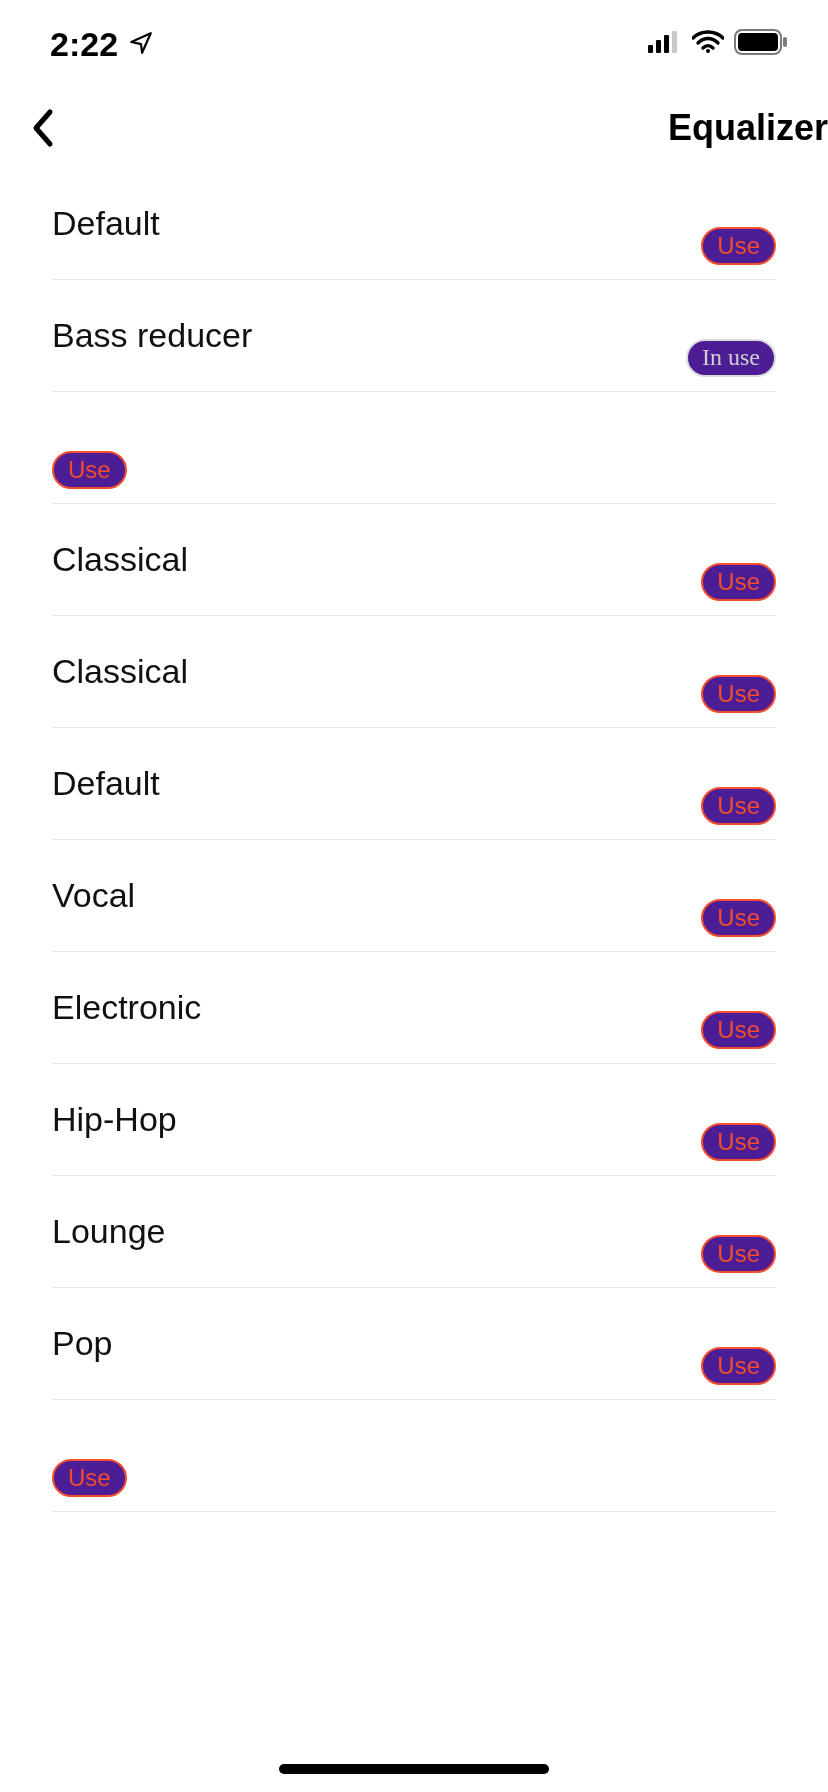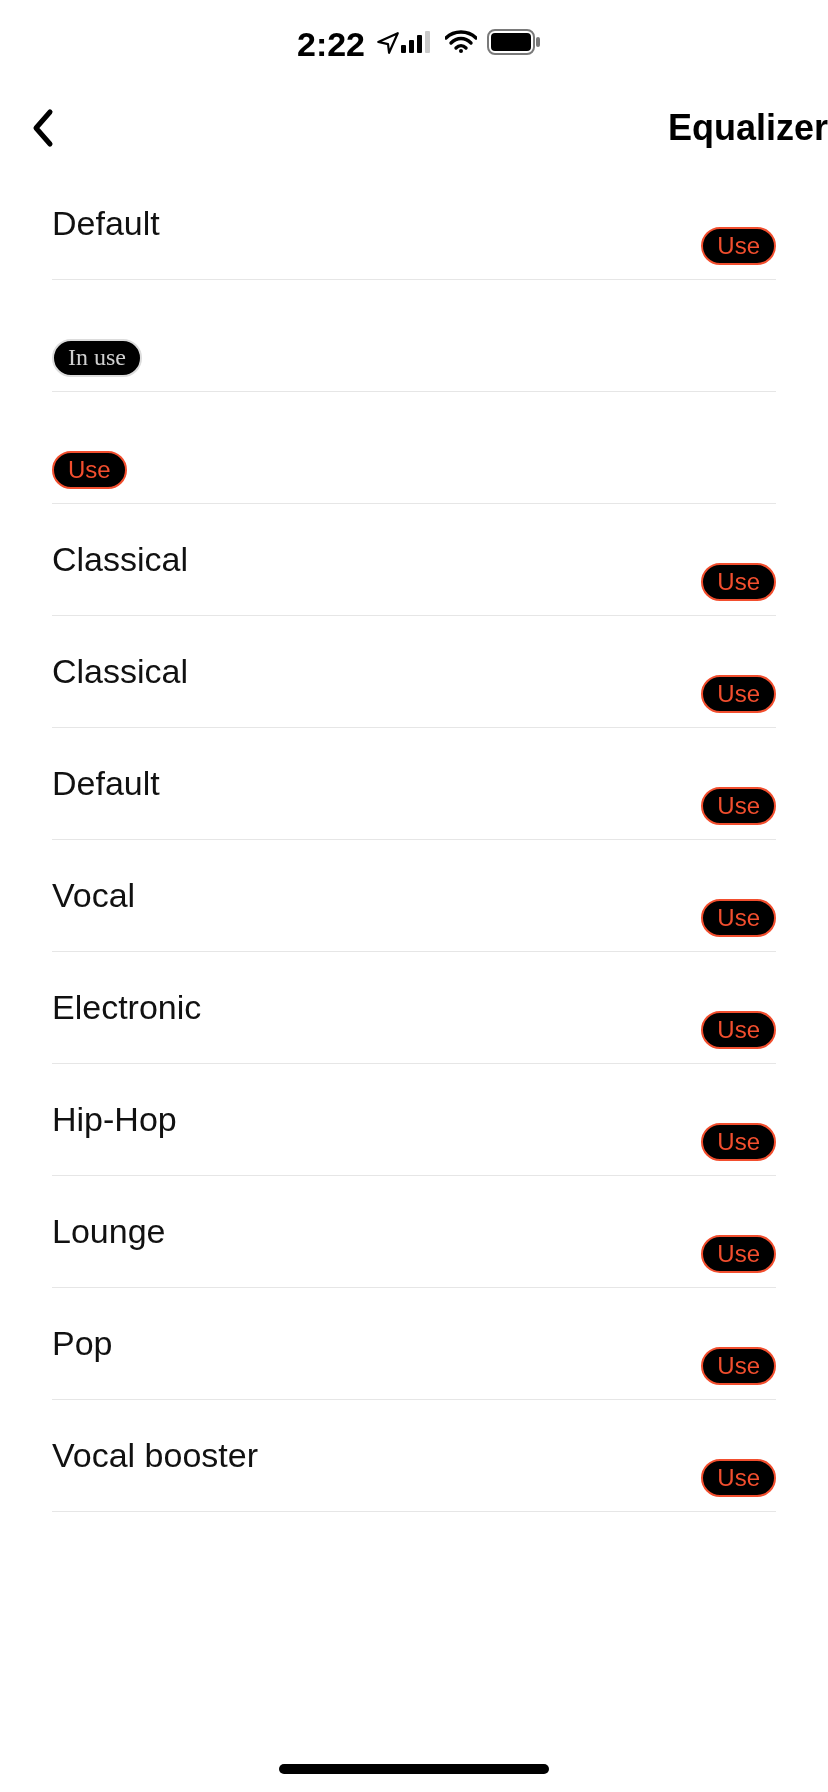--- a/index.html
+++ b/index.html
@@ -12,21 +12,21 @@
       width: 828px;
       height: 1792px;
       background: #ffffff;
       font-family: -apple-system, BlinkMacSystemFont, "Helvetica Neue", Arial, sans-serif;
       overflow: hidden;
       position: relative;
     }
     .status-bar {
       height: 88px;
       display: flex;
-      justify-content: center;
+      justify-content: space-between;
       align-items: center;
       padding: 0 40px 0 50px;
     }
     .status-left {
       display: flex;
       align-items: center;
       gap: 10px;
       font-size: 34px;
       font-weight: 600;
       color: #000;
@@ -78,21 +78,21 @@
     .btn {
       height: 38px;
       min-width: 62px;
       padding: 0 14px;
       border-radius: 20px;
       display: flex;
       align-items: center;
       justify-content: center;
       font-size: 24px;
       font-weight: 400;
-      background: #000000;
+      background: #4c1d95;
       border: 2px solid;
       margin-top: 44px;
     }
     .btn-use {
       color: #F24E2E;
       border-color: #F24E2E;
     }
     .btn-inuse {
       color: #cfcfcf;
       border-color: #dcdcdc;
@@ -156,20 +156,21 @@
   </div>
   <div class="header-title">Equalizer</div>
 </div>
 
 <div class="list" id="list">
     <div class="row">
       <div class="row-label">Default</div>
       <div class="btn btn-use">Use</div>
     </div>
     <div class="row">
+      <div class="row-label">Bass reducer</div>
       <div class="btn btn-inuse">In use</div>
     </div>
     <div class="row">
       <div class="btn btn-use">Use</div>
     </div>
     <div class="row">
       <div class="row-label">Classical</div>
       <div class="btn btn-use">Use</div>
     </div>
     <div class="row">
@@ -194,18 +195,17 @@
     </div>
     <div class="row">
       <div class="row-label">Lounge</div>
       <div class="btn btn-use">Use</div>
     </div>
     <div class="row">
       <div class="row-label">Pop</div>
       <div class="btn btn-use">Use</div>
     </div>
     <div class="row">
-      <div class="row-label">Vocal booster</div>
       <div class="btn btn-use">Use</div>
     </div>
   </div>
 
 <div class="home-indicator"></div>
 
 </body></html>

